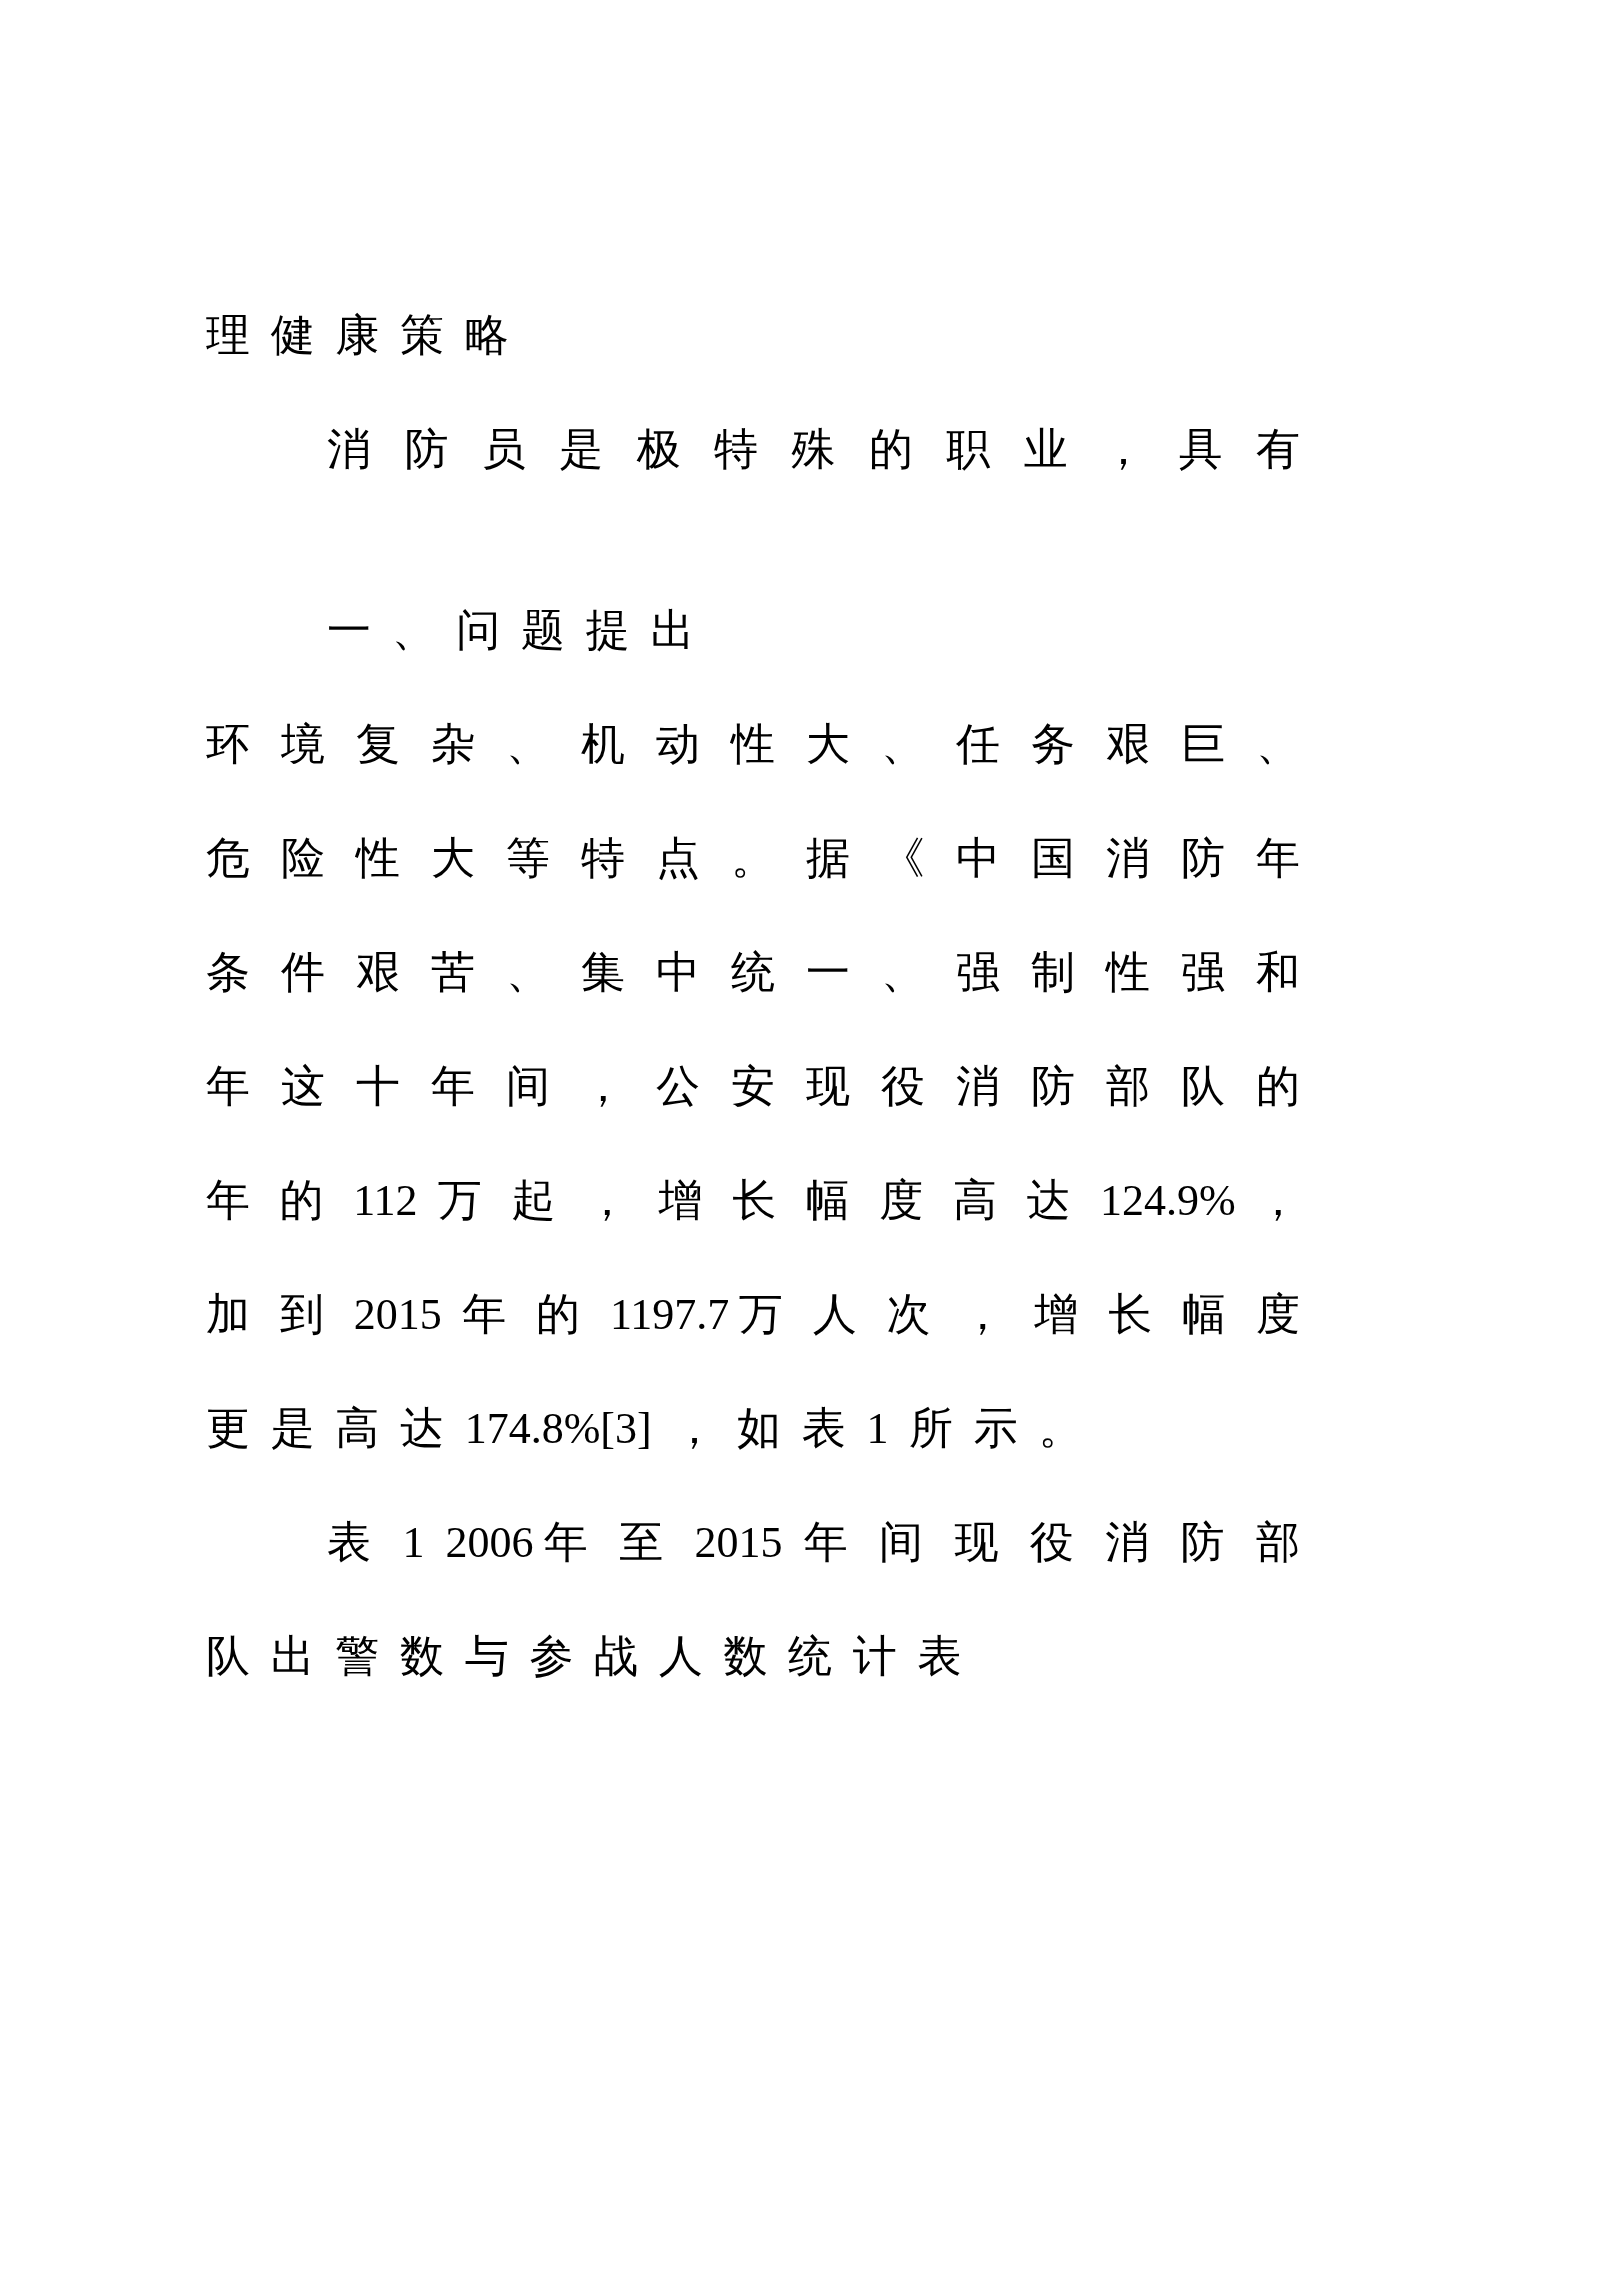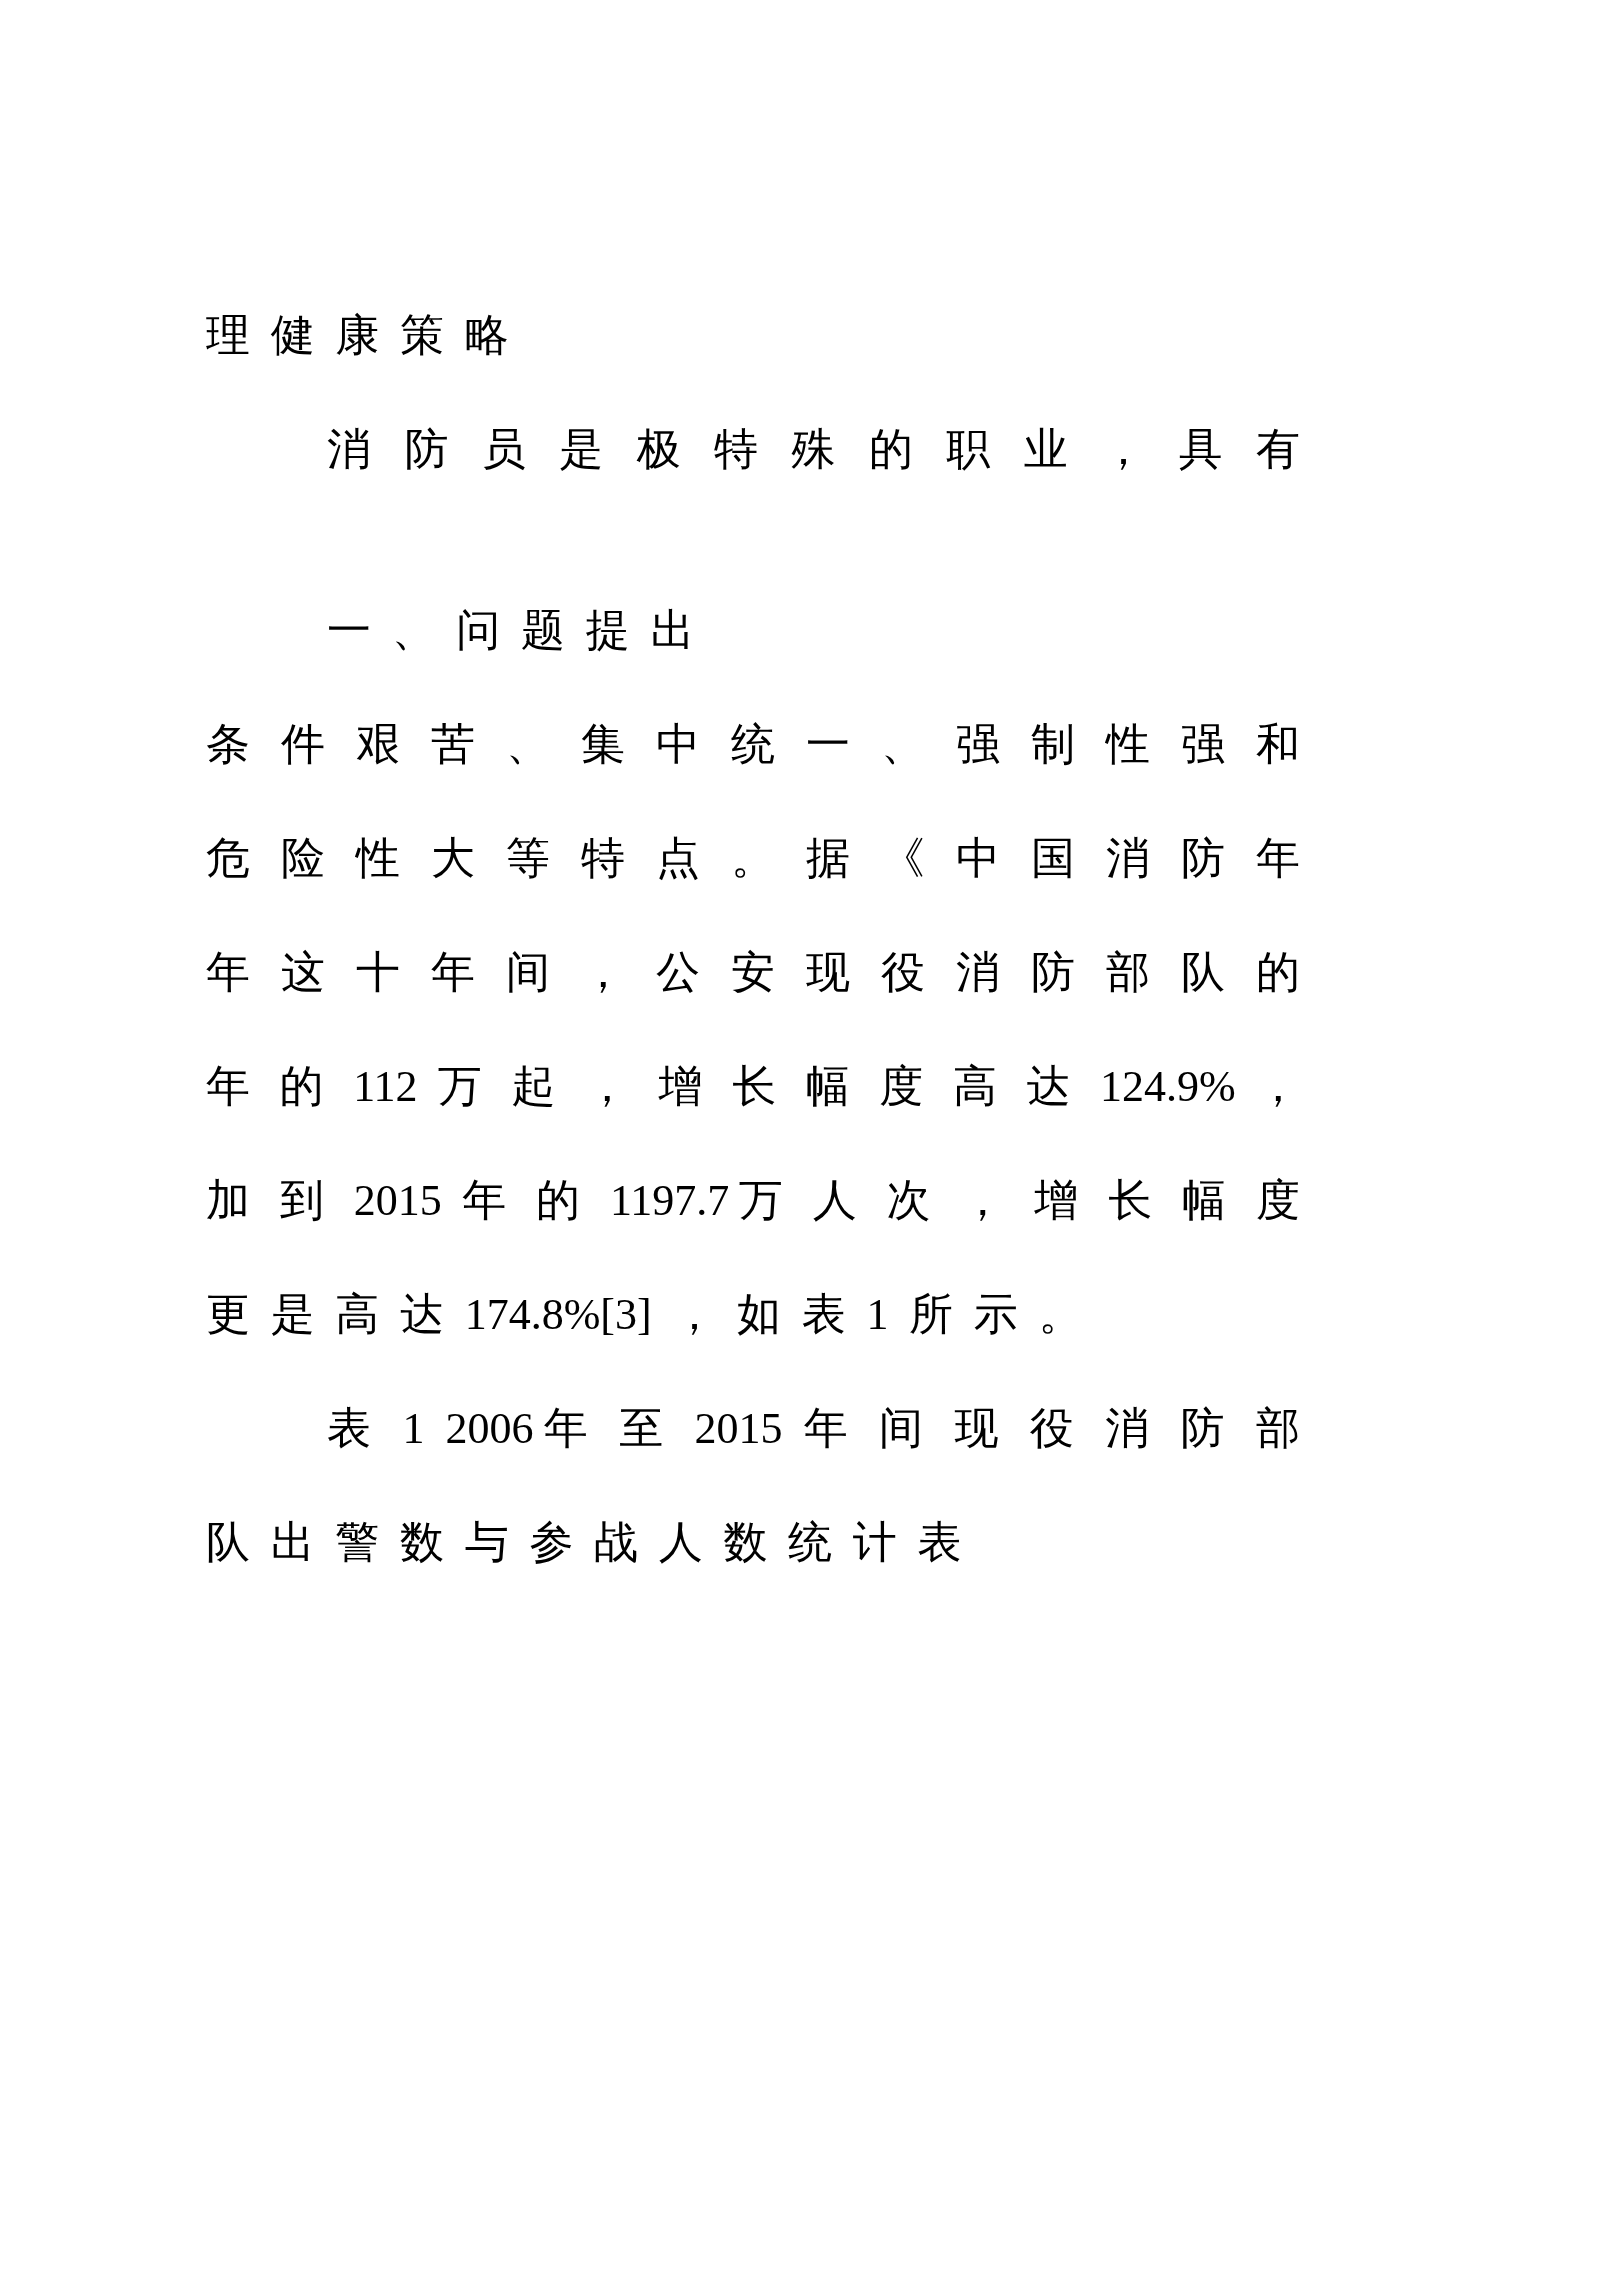--- a/index.html
+++ b/index.html
@@ -44,22 +44,23 @@
   }
 </style>
 </head>
 <body>
 
 <div class="page">
   <div>
       <div class="line">理 健 康 策 略</div>
       <div class="line indent justify">消 防 员 是 极 特 殊 的 职 业 ， 具 有</div>
       <div class="line indent heading">一 、 问 题 提 出</div>
+      <div class="line justify">环 境 复 杂 、 机 动 性 大 、 任 务 艰 巨 、</div>
+      <div class="line justify">危 险 性 大 等 特 点 。 据 《 中 国 消 防 年</div>
       <div class="line justify">条 件 艰 苦 、 集 中 统 一 、 强 制 性 强 和</div>
-      <div class="line justify">危 险 性 大 等 特 点 。 据 《 中 国 消 防 年</div>
       <div class="line justify">年 这 十 年 间 ， 公 安 现 役 消 防 部 队 的</div>
       <div class="line justify">年 的 112 万 起 ， 增 长 幅 度 高 达 124.9% ，</div>
       <div class="line justify">加 到 2015 年 的 1197.7万 人 次 ， 增 长 幅 度</div>
       <div class="line">更 是 高 达 174.8%[3] ， 如 表 1 所 示 。</div>
       <div class="line indent justify">表 1 2006年 至 2015 年 间 现 役 消 防 部</div>
       <div class="line">队 出 警 数 与 参 战 人 数 统 计 表</div>
     </div>
 </div>
 
 

